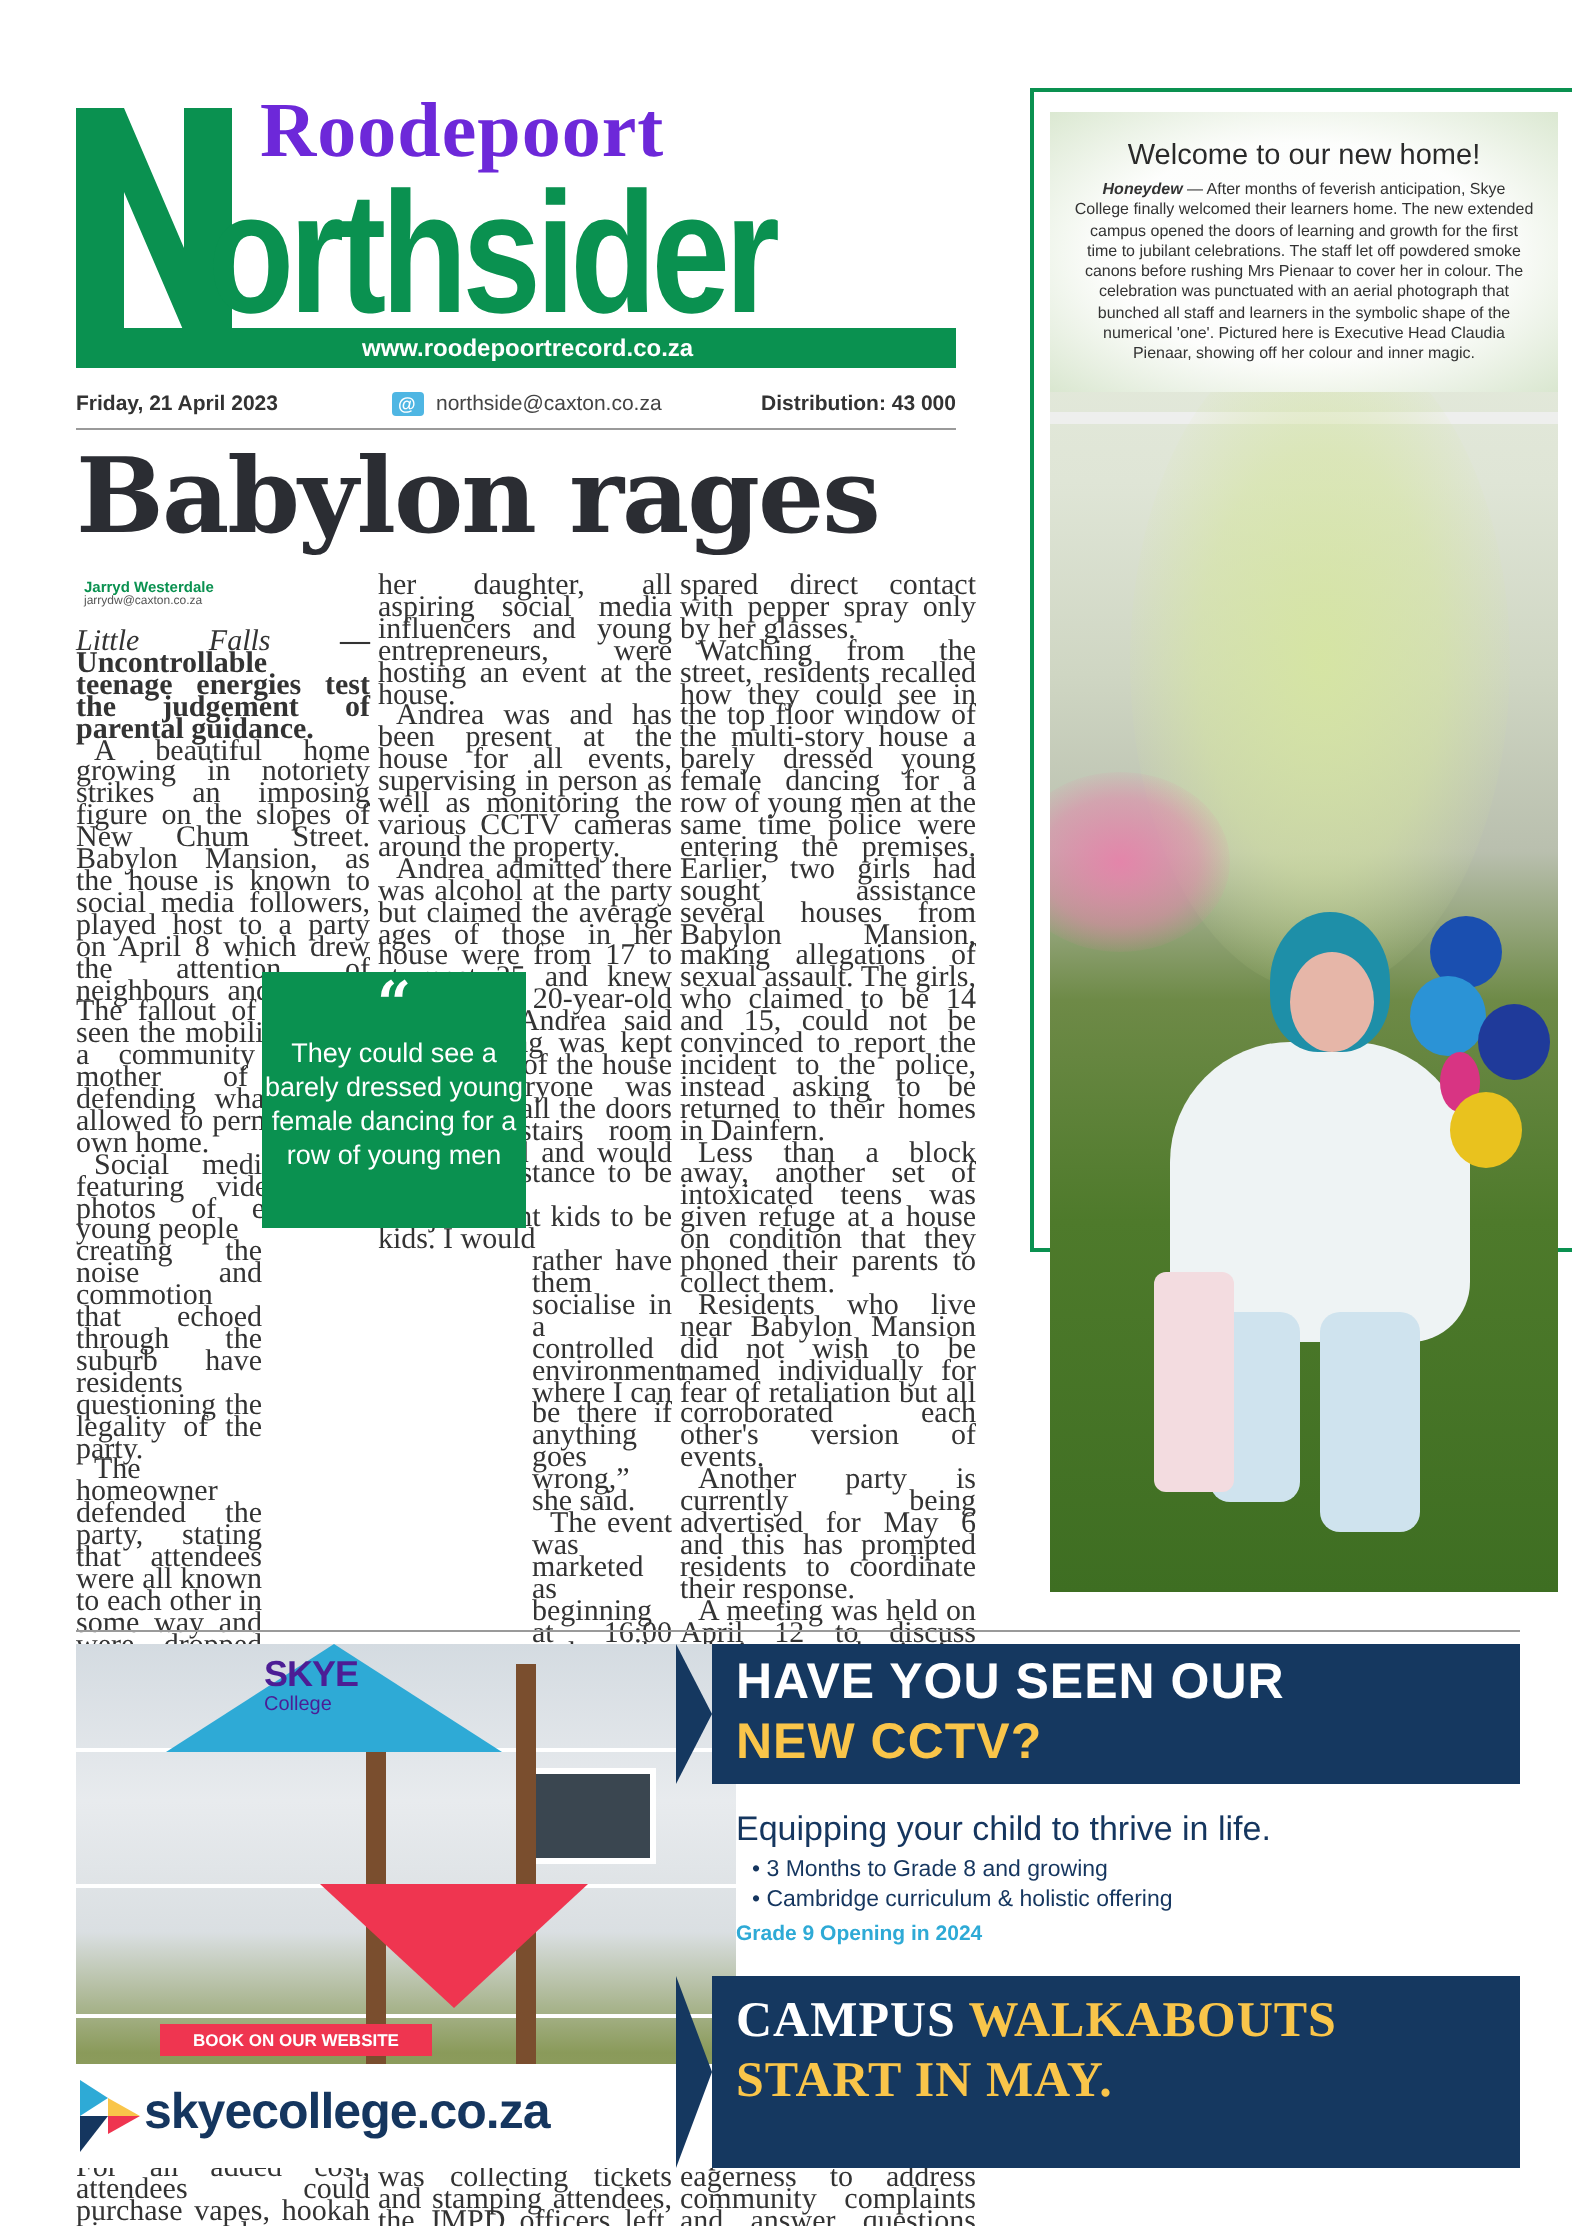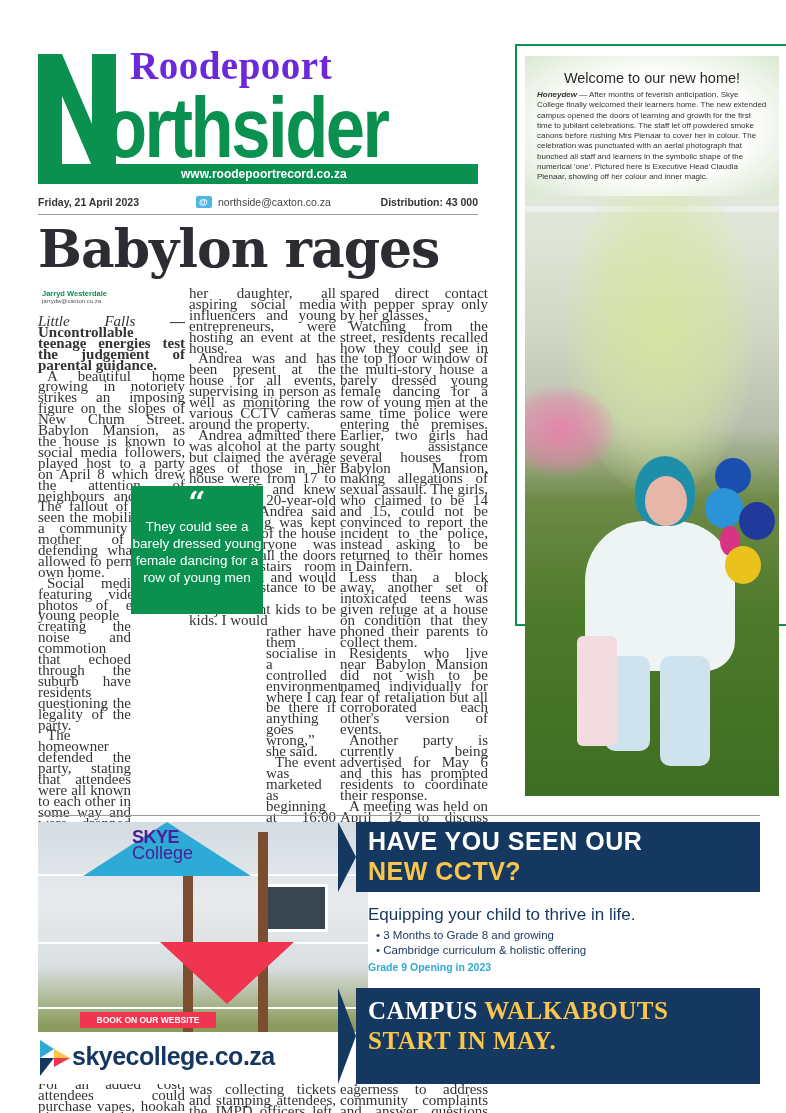--- a/index.html
+++ b/index.html
@@ -43,21 +43,21 @@
   .pullquote { position: absolute; left: 131px; top: 486px; width: 132px; height: 128px; background: #0a9150; color: #ffffff; font-family: "Liberation Sans", sans-serif; text-align: center; padding-top: 6px; }
   .pullquote .mark { font-size: 30px; font-weight: bold; line-height: 22px; display: block; font-family: "DejaVu Serif", serif; }
   .pullquote .q { font-size: 13.5px; line-height: 17px; display: block; margin-top: 4px; }
 
   
   .photo-frame { position: absolute; left: 487px; top: 44px; width: 274px; height: 582px; border: 2px solid #0a9150; background: #ffffff; margin-left: 28px; }
   .photo { position: absolute; left: 8px; top: 10px; width: 254px; height: 740px; overflow: hidden;
     background: linear-gradient(180deg, #eaf0e3 0%, #dfe5d6 25%, #cfd6c3 38%, #b9bfae 50%, #6e8a47 60%, #4e7a2b 75%, #3e6e22 100%); }
   .photo .caption-box { position: absolute; left: 0; top: 0; width: 254px; height: 140px; background: radial-gradient(ellipse at center, rgba(255,255,255,0.92) 55%, rgba(215,230,205,0.8) 100%); padding: 14px 12px 0 12px; }
   .photo .cap-title { font-family: "Liberation Sans", sans-serif; font-size: 14.5px; color: #2a2a2a; display: block; text-align: center; margin-bottom: 4px; }
-  .photo .cap-body { font-family: "Liberation Sans", sans-serif; font-size: 8px; line-height: 10.3px; color: #333; }
+  .photo .cap-body { font-family: "Liberation Sans", sans-serif; font-size: 8px; line-height: 10.3px; color: #333; text-align: center; }
   .photo .cap-body em { font-weight: bold; font-style: italic; }
   .smoke-green { position: absolute; left: 40px; top: 110px; width: 190px; height: 330px; border-radius: 50%; background: radial-gradient(ellipse at center, rgba(214,230,160,0.9) 0%, rgba(214,230,160,0.55) 45%, rgba(214,230,160,0) 75%); }
   .smoke-pink { position: absolute; left: -20px; top: 330px; width: 110px; height: 90px; border-radius: 50%; background: radial-gradient(ellipse at center, rgba(230,130,170,0.95) 0%, rgba(230,130,170,0.5) 50%, rgba(230,130,170,0) 75%); }
   .fence-bar { position: absolute; left: 0; top: 150px; width: 254px; height: 6px; background: rgba(240,240,240,0.9); }
   .person-hair { position: absolute; left: 110px; top: 400px; width: 60px; height: 70px; border-radius: 50% 50% 40% 40%; background: #1e8fa8; }
   .person-face { position: absolute; left: 120px; top: 420px; width: 42px; height: 50px; border-radius: 50%; background: #e6b6a8; }
   .person-body { position: absolute; left: 60px; top: 465px; width: 150px; height: 150px; border-radius: 40% 40% 20% 20%; background: #eef3f4; }
   .person-legs-l { position: absolute; left: 80px; top: 600px; width: 45px; height: 95px; background: #cfe3ee; border-radius: 10px; }
   .person-legs-r { position: absolute; left: 135px; top: 600px; width: 50px; height: 110px; background: #cfe3ee; border-radius: 10px; }
   .canister { position: absolute; left: 52px; top: 580px; width: 40px; height: 110px; background: #f3dce0; border-radius: 6px; }
@@ -75,21 +75,21 @@
   .ad { position: absolute; left: 38px; top: 822px; width: 722px; height: 262px; overflow: hidden; background: #ffffff; }
   .ad-photo { position: absolute; left: 0; top: 0; width: 330px; height: 262px; background: linear-gradient(180deg, #d4dbe1 0%, #e8ebee 30%, #dadfe2 55%, #8a9a5a 78%, #9aa870 100%); overflow: hidden; }
   .ad-photo .post { position: absolute; width: 10px; background: #7a4e2e; }
   .ad-photo .p1 { left: 145px; top: 50px; height: 180px; }
   .ad-photo .p2 { left: 220px; top: 10px; height: 220px; }
   .ad-photo .rail { position: absolute; left: 0; width: 330px; height: 2px; background: #ffffff; }
   .ad-photo .window { position: absolute; left: 226px; top: 62px; width: 64px; height: 48px; border: 3px solid #ffffff; background: #3a4650; }
   .skye-tri { position: absolute; left: 45px; top: 0; width: 0; height: 0; border-left: 84px solid transparent; border-right: 84px solid transparent; border-top: 0; border-bottom: 54px solid #2eaad6; }
   .skye-logo { position: absolute; left: 94px; top: 6px; width: 70px; text-align: left; font-family: "Liberation Sans", sans-serif; color: #4c1d95; }
   .skye-logo .s1 { font-size: 18px; font-weight: bold; line-height: 18px; display: block; letter-spacing: -0.5px; }
-  .skye-logo .s2 { font-size: 18px; line-height: 14px; display: block; }
+  .skye-logo .s2 { font-size: 10px; line-height: 14px; display: block; }
   .red-tri { position: absolute; left: 122px; top: 120px; width: 0; height: 0; border-left: 67px solid transparent; border-right: 67px solid transparent; border-top: 62px solid #ef3550; }
   .book-btn { position: absolute; left: 42px; top: 190px; width: 136px; height: 16px; background: #ef3550; color: #ffffff; font-family: "Liberation Sans", sans-serif; font-weight: bold; font-size: 8.5px; line-height: 16px; text-align: center; }
   .site-strip { position: absolute; left: 0; top: 210px; width: 330px; height: 52px; background: #ffffff; }
   .site-arrow { position: absolute; left: 2px; top: 218px; width: 30px; height: 36px; }
   .site-url { position: absolute; left: 34px; top: 214px; font-family: "Liberation Sans", sans-serif; font-weight: bold; font-size: 25px; color: #15365f; letter-spacing: -0.5px; line-height: 40px; }
 
   .navy { background: #153860; }
   .ad-top { position: absolute; left: 318px; top: 0; width: 404px; height: 70px; }
   .ad-top-notch { position: absolute; left: 300px; top: 0; width: 0; height: 0; border-top: 35px solid transparent; border-bottom: 35px solid transparent; border-left: 18px solid #153860; }
   .ad-h1 { position: absolute; left: 330px; top: 4px; font-family: "Liberation Sans", sans-serif; font-weight: bold; font-size: 25px; line-height: 30px; letter-spacing: 0.5px; }
@@ -230,21 +230,21 @@
     <span class="white">HAVE YOU SEEN OUR</span><br>
     <span class="gold">NEW CCTV?</span>
   </div>
 
   <div class="ad-mid">
     <span class="tag">Equipping your child to thrive in life.</span>
     <ul>
       <li>3 Months to Grade 8 and growing</li>
       <li>Cambridge curriculum &amp; holistic offering</li>
     </ul>
-    <span class="grade">Grade 9 Opening in 2023</span>
+    <span class="grade">Grade 9 Opening in 2024</span>
   </div>
 
   <div class="ad-bot-notch"></div>
   <div class="ad-bot navy"></div>
   <div class="ad-h2">
     <span class="white">CAMPUS </span><span class="gold">WALKABOUTS</span><br>
     <span class="gold">START IN MAY.</span>
   </div>
 </div>
 

